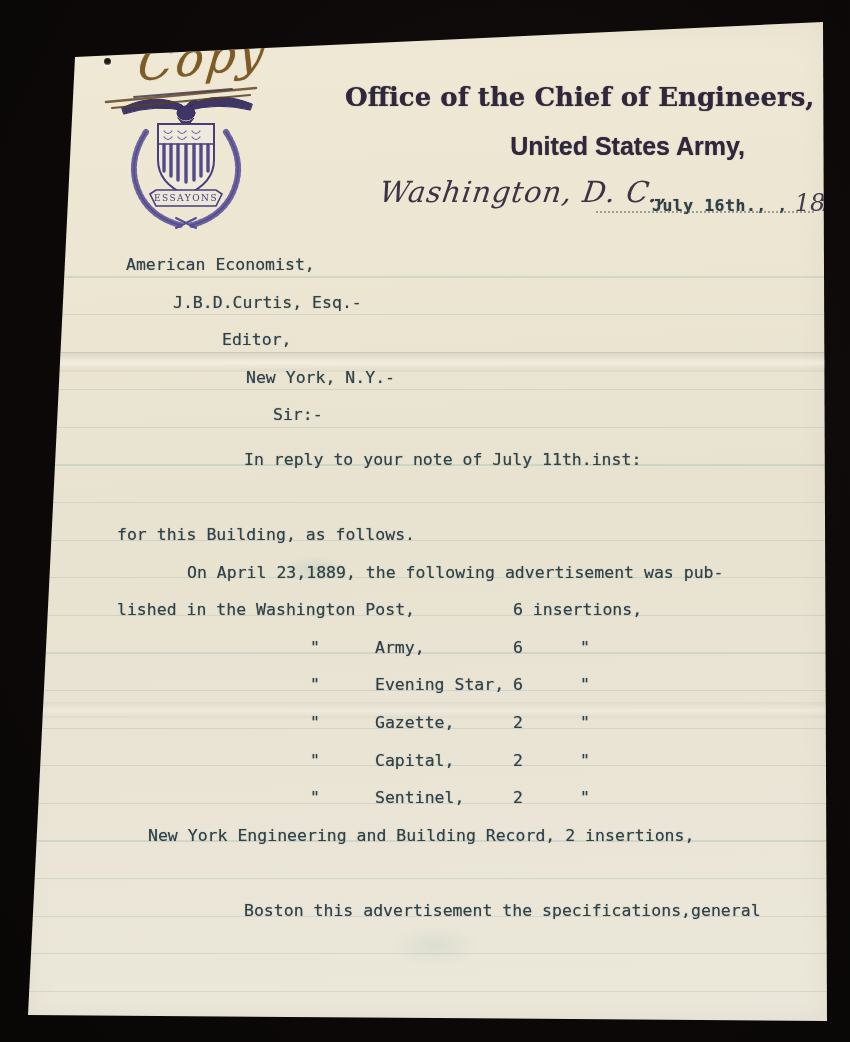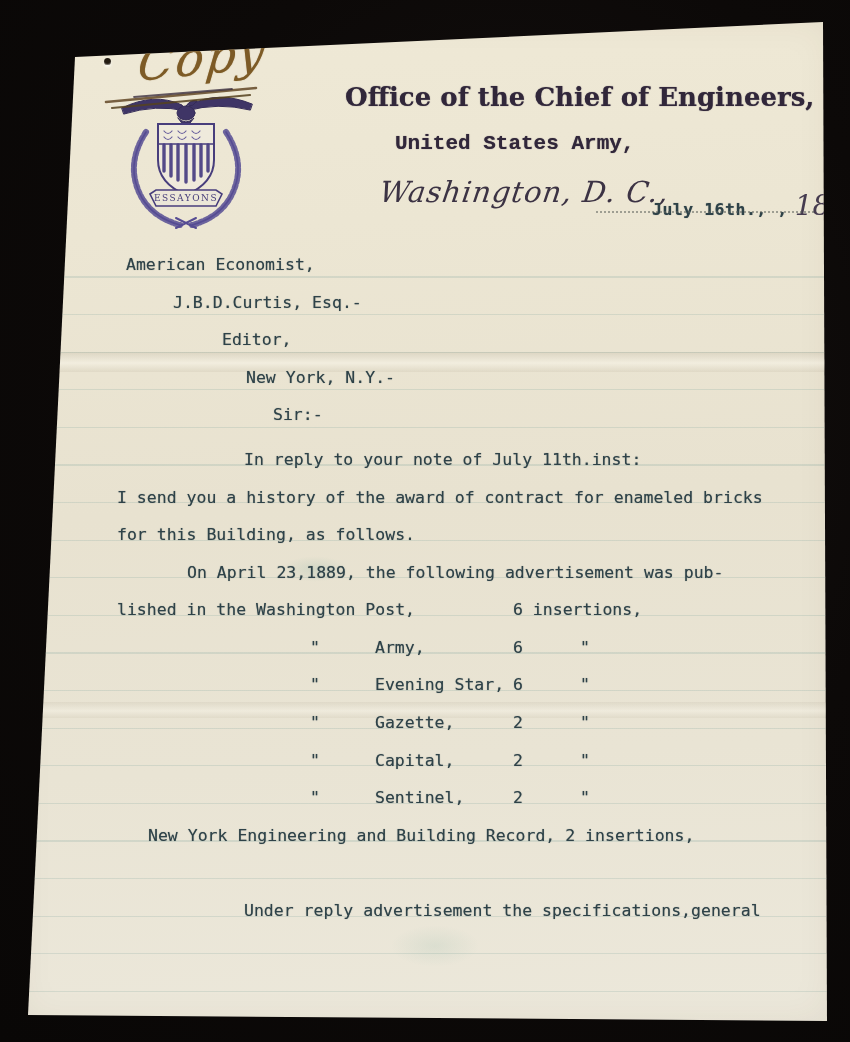--- a/index.html
+++ b/index.html
@@ -49,32 +49,32 @@
   }
   .copy-strokes{position:absolute;left:104px;top:80px;}
 
   
   .lh-office{
     position:absolute;left:345px;top:82px;width:452px;text-align:center;white-space:nowrap;
     font-family:"DejaVu Serif", serif;font-weight:bold;font-size:26px;color:#31273a;
     text-shadow:0 0 1px rgba(49,39,58,.7);letter-spacing:0px;
   }
   .lh-army{
-    position:absolute;left:395px;top:132px;width:350px;text-align:left;white-space:nowrap;
-    font-family:Liberation Mono, monospace;font-weight:bold;font-size:21px;color:#31273a;
+    position:absolute;left:395px;top:132px;width:350px;text-align:right;white-space:nowrap;
+    font-family:Liberation Sans, sans-serif;font-weight:bold;font-size:25px;color:#31273a;
     text-shadow:0 0 1px rgba(49,39,58,.7);
   }
   .lh-place{
     position:absolute;left:380px;top:175px;white-space:nowrap;
     font-family:"DejaVu Serif", serif;font-style:italic;font-size:29px;color:#3c3344;
     transform:skewX(-8deg);letter-spacing:1px;
   }
   .lh-dateline{position:absolute;left:606px;top:189px;white-space:nowrap;}
   .lh-date-typed{font-size:16.5px;color:#23333b;font-weight:bold;letter-spacing:.5px;margin-left:46px;}
-  .lh-year-printed{font-family:"DejaVu Serif", serif;font-style:italic;font-size:28px;
+  .lh-year-printed{font-family:"DejaVu Serif", serif;font-style:italic;font-size:24px;
     color:#463c50;margin-left:7px;}
   .lh-year-typed{font-size:17px;color:#1d2b33;font-weight:bold;margin-left:-5px;}
   .date-dotline{position:absolute;left:596px;top:211px;width:218px;height:0;
     border-top:2px dotted rgba(95,99,92,.55);}
 
   
   .t{
     position:absolute;white-space:pre;
     font-family:"DejaVu Sans Mono", monospace;font-size:16.5px;line-height:1;
     color:#2e4248;text-shadow:0 0 1px rgba(46,66,72,.55);
@@ -147,21 +147,20 @@
     </div>
     <div class="date-dotline"></div>
 
     <div class="t" style="left:126px;top:257px">American Economist,</div>
     <div class="t" style="left:173px;top:295px">J.B.D.Curtis, Esq.-</div>
     <div class="t" style="left:222px;top:332px">Editor,</div>
     <div class="t" style="left:246px;top:370px">New York, N.Y.-</div>
     <div class="t" style="left:273px;top:407px">Sir:-</div>
 
     <div class="t" style="left:244px;top:452px">In reply to your note of July 11th.inst:</div>
-    <div class="t" style="left:117px;top:490px">I send you a history of the award of contract for enameled bricks</div>
     <div class="t" style="left:117px;top:527px">for this Building, as follows.</div>
 
     <div class="t" style="left:187px;top:565px">On April 23,1889, the following advertisement was pub-</div>
     <div class="t" style="left:117px;top:602px">lished in the Washington Post,</div>
     <div class="t" style="left:513px;top:602px">6 insertions,</div>
 
     <div class="row" style="top:640px">
       <span class="t" style="left:310px">"</span>
       <span class="t" style="left:375px">Army,</span>
       <span class="t" style="left:513px">6</span>
@@ -186,17 +185,17 @@
       <span class="t" style="left:580px">"</span>
     </div>
     <div class="row" style="top:790px">
       <span class="t" style="left:310px">"</span>
       <span class="t" style="left:375px">Sentinel,</span>
       <span class="t" style="left:513px">2</span>
       <span class="t" style="left:580px">"</span>
     </div>
 
     <div class="t" style="left:148px;top:828px">New York Engineering and Building Record, 2 insertions,</div>
-    <div class="t" style="left:244px;top:903px">Under reply advertisement the specifications,general</div>
+    <div class="t" style="left:244px;top:903px">Boston this advertisement the specifications,general</div>
 
     <div class="paper-shade"></div>
   </div>
 </div>
 
 </body></html>

